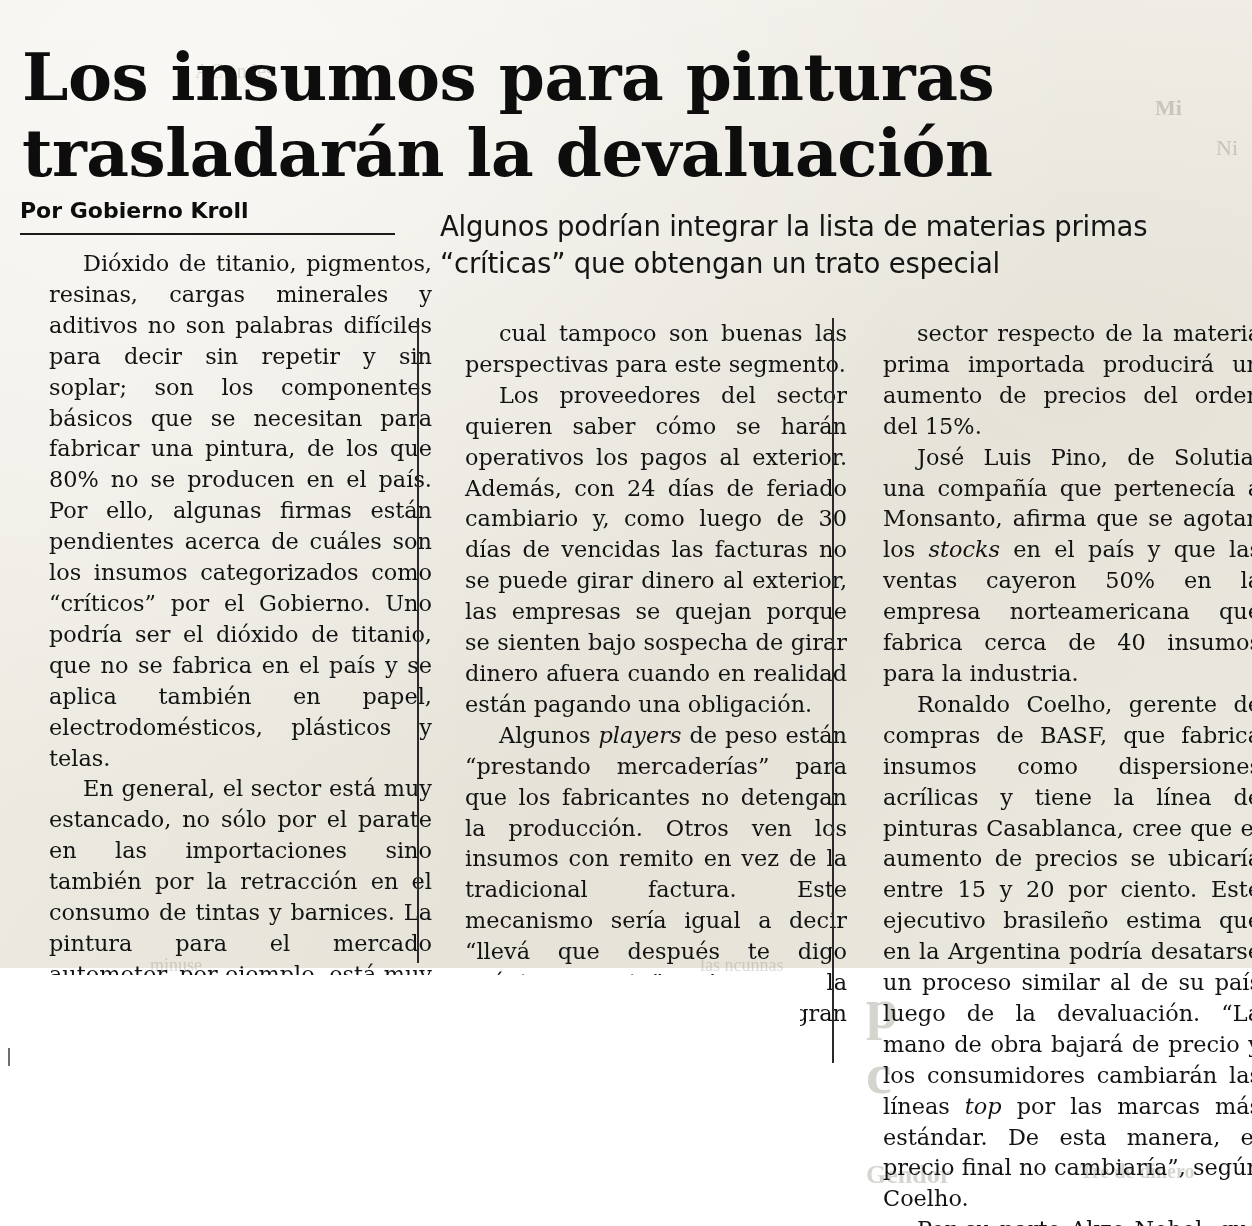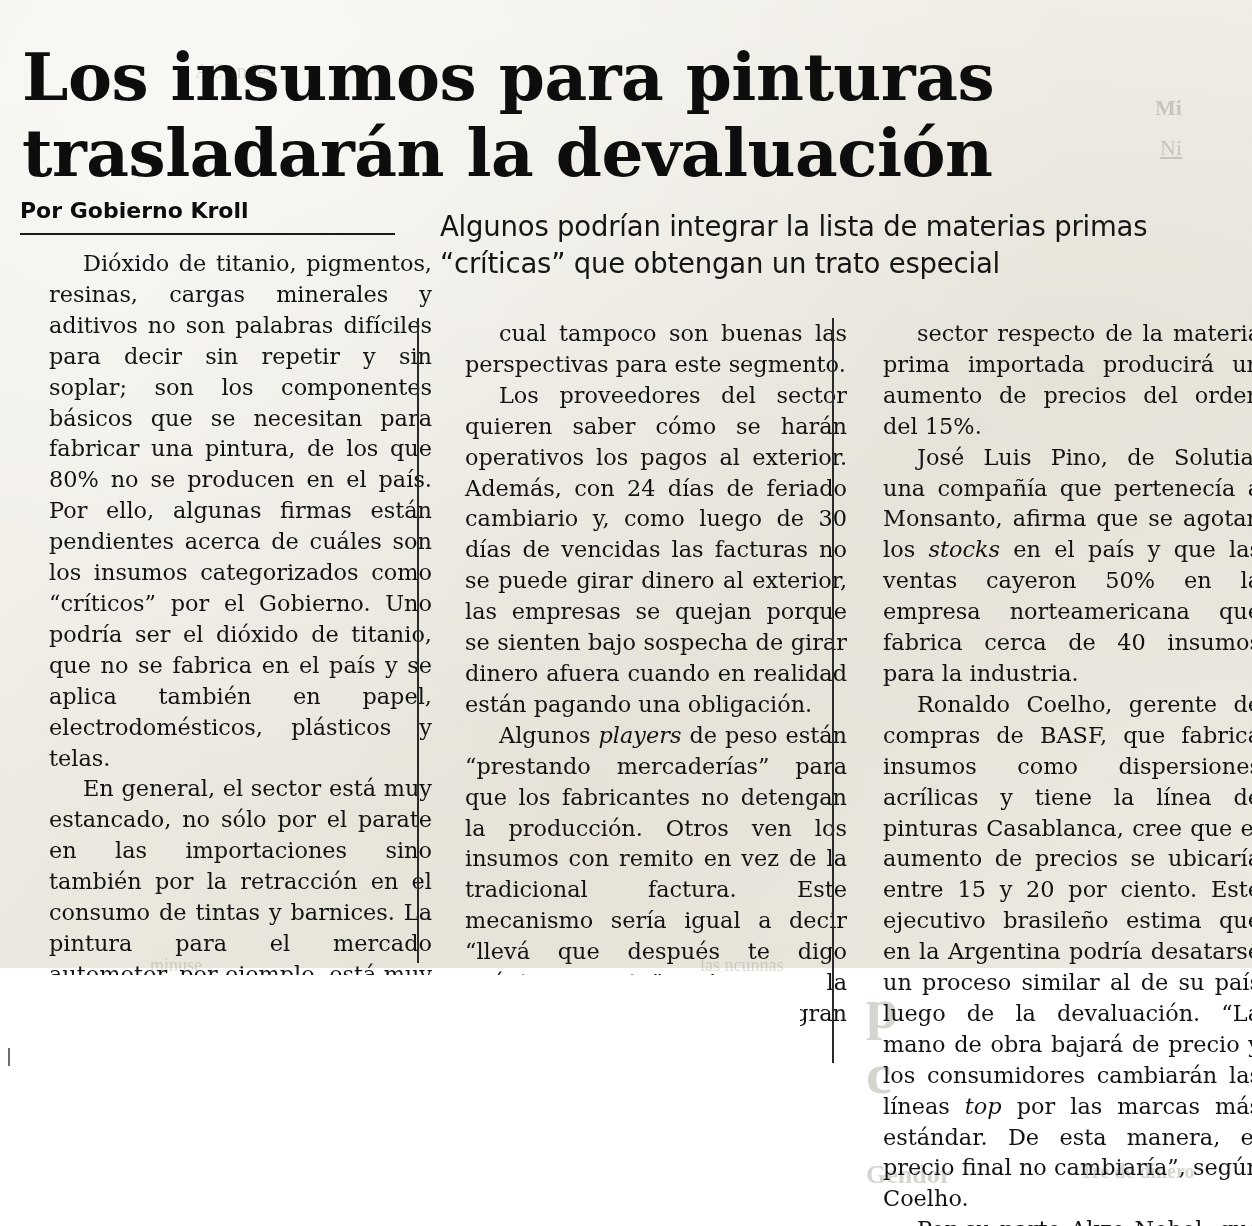--- a/index.html
+++ b/index.html
@@ -63,21 +63,21 @@
     font-weight: bold;
     z-index: 1;
     pointer-events: none;
     white-space: nowrap;
   }
   .ghost.g1 { left: 866px; top: 975px;  font-size: 58px; letter-spacing: 1px; }
   .ghost.g2 { left: 866px; top: 1040px; font-size: 58px; letter-spacing: 1px; }
   .ghost.g3 { left: 866px; top: 1160px; font-size: 26px; }
   .ghost.g4 { left: 1080px; top: 1160px; font-size: 20px; }
   .ghost.gtop { left: 1155px; top: 95px; font-size: 22px; font-weight: bold; }
-  .ghost.gtop2 { left: 1160px; top: 135px; font-size: 22px; font-weight: normal; text-decoration: underline; }
+  .ghost.gtop2 { left: 1216px; top: 135px; font-size: 22px; font-weight: normal; }
   .ghost.gmid { left: 195px; top: 60px; font-size: 20px; font-weight: normal; color: rgba(120,112,96,0.22); }
   .ghost.gcol { left: 150px; top: 955px; font-size: 18px; font-weight: normal; color: rgba(120,112,96,0.25); }
   .ghost.gcol2 { left: 700px; top: 955px; font-size: 18px; font-weight: normal; color: rgba(120,112,96,0.25); }
 
   
   .headline {
     position: absolute;
     left: 22px;
     top: 2px;
     width: 1200px;

